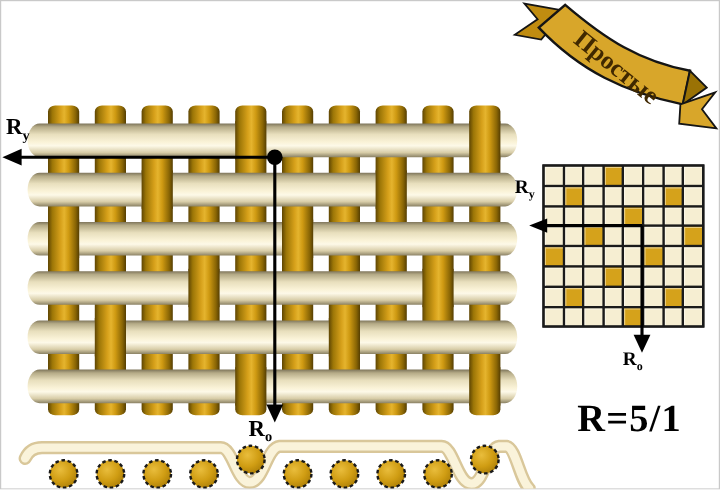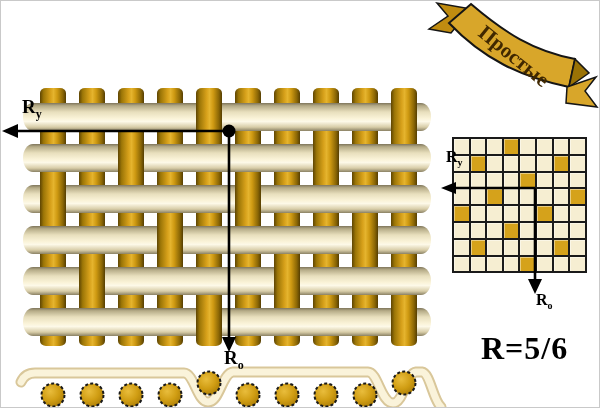--- a/index.html
+++ b/index.html
@@ -23,21 +23,21 @@
   .warp{border-radius:6px/5px;z-index:1;}
   .warp-over{z-index:3;}
   .weft{
     position:absolute;left:22px;width:408px;height:28px;z-index:2;
     background:linear-gradient(180deg,#7e755b 0%,#b5ab87 10%,#e8dfbd 32%,#faf3d8 55%,#fdf9e8 66%,#d8cda8 86%,#8a8164 100%);
     border-radius:10px/14px;
   }
   
   .rlabel{
     position:absolute;font-family:"Liberation Serif",serif;font-weight:bold;
-    color:#000;font-size:19px;line-height:1;z-index:6;margin-left:17px;
+    color:#000;font-size:19px;line-height:1;z-index:6;
   }
   .rlabel sub{font-size:12px;line-height:1;}
   .rlabel.small{font-size:16px;}
   .rlabel.small sub{font-size:10px;}
   
   .pattern-grid{
     position:absolute;left:451px;top:136px;z-index:2;
     display:grid;grid-template-columns:repeat(8,14.6px);grid-template-rows:repeat(8,14.8px);
     gap:2px;background:#1a1a1a;border:2px solid #1a1a1a;
   }
@@ -186,21 +186,21 @@
       <div class="pattern-cell" style="background: rgb(246, 238, 210);"></div>
       <div class="pattern-cell" style="background: rgb(246, 238, 210);"></div>
       <div class="pattern-cell" style="background: rgb(246, 238, 210);"></div>
       <div class="pattern-cell" style="background: rgb(246, 238, 210);"></div>
       <div class="pattern-cell" style="background: rgb(213, 162, 27);"></div>
       <div class="pattern-cell" style="background: rgb(246, 238, 210);"></div>
       <div class="pattern-cell" style="background: rgb(246, 238, 210);"></div>
       <div class="pattern-cell" style="background: rgb(246, 238, 210);"></div>
     </div>
 
-  <div class="formula">R=5/6</div>
+  <div class="formula">R=5/1</div>
 
   <svg id="xsec" class="xsec" width="460" height="53" viewBox="0 0 460 53">
     <defs>
       <radialGradient id="goldBall" cx="38%" cy="34%" r="75%">
         <stop offset="0%" stop-color="#e9bd3c"></stop>
         <stop offset="55%" stop-color="#d09d13"></stop>
         <stop offset="100%" stop-color="#a87b06"></stop>
       </radialGradient>
     </defs>
     <path d="M 20 26 Q 24 17 34 17 L 183 17 C 193 17 196 46 207 46 C 219 46 221 17 232 16

